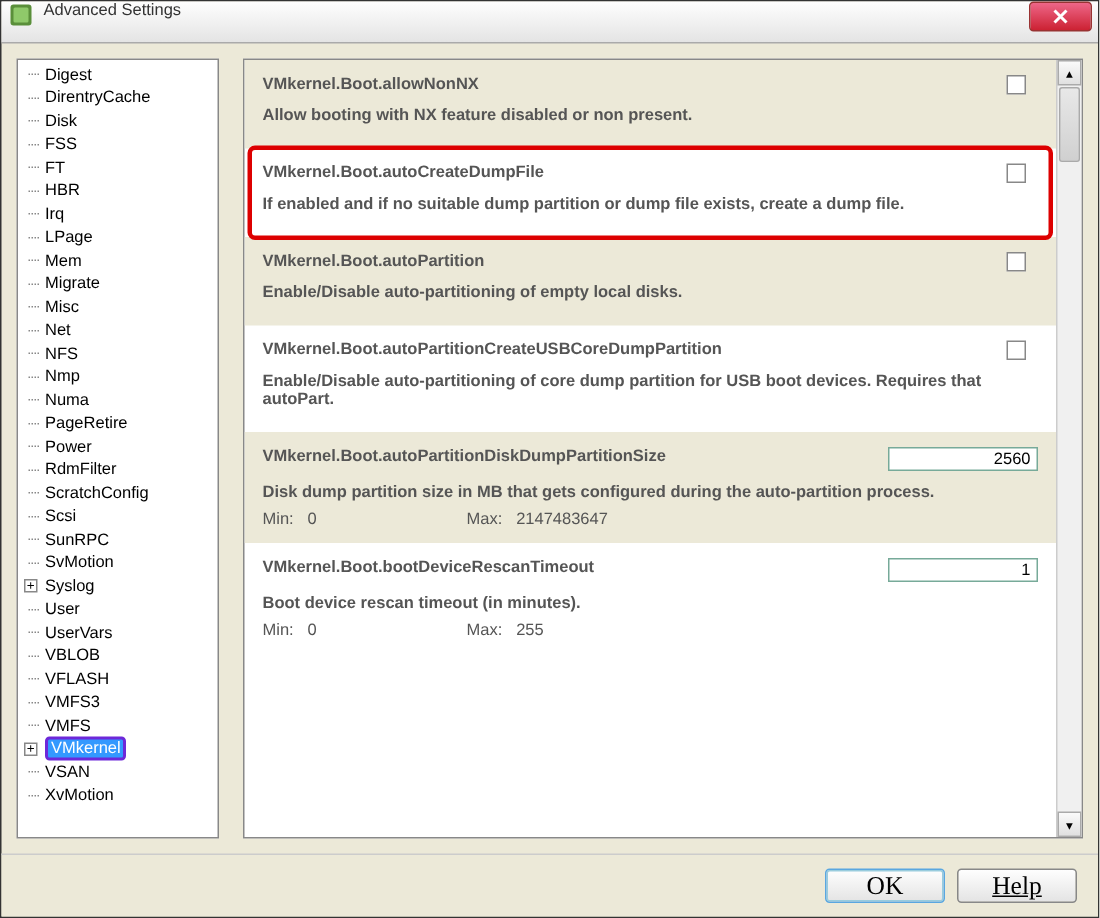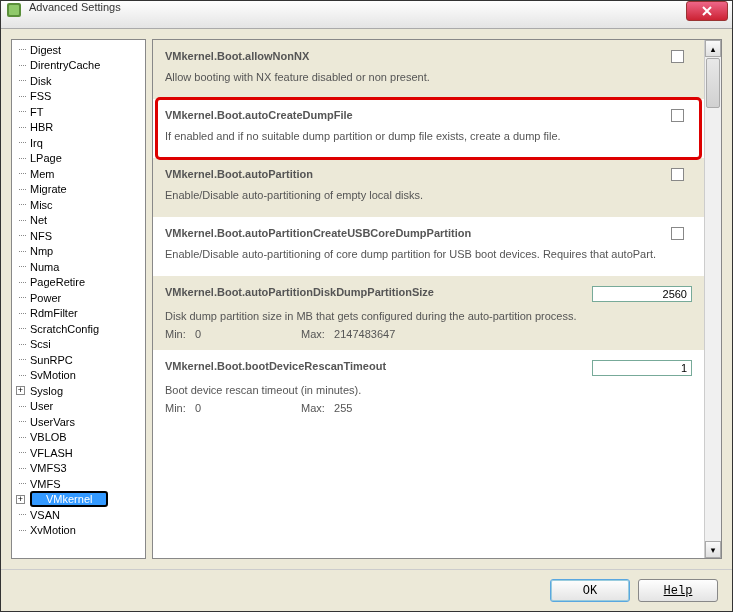--- a/index.html
+++ b/index.html
@@ -2,47 +2,47 @@
 <html><head>
 <meta charset="utf-8">
 <style>
 * { box-sizing: border-box; margin: 0; padding: 0; }
 body { font-family: Tahoma, sans-serif; font-size: 11px; background: #fff; }
 .window { width: 733px; height: 612px; border: 1px solid #333; background: #ece9d8; position: relative; }
 .titlebar { height: 28px; background: linear-gradient(#fefefe,#e4e4e4); border-bottom: 1px solid #aaa; display: flex; align-items: flex-start; padding: 0 4px; }
 .titlebar .appicon { width: 18px; height: 18px; margin-right: 6px; display:flex;align-items:center;justify-content:center; }
 .titlebar .title { flex: 1; color: #333; }
 .titlebar .closebtn { width: 42px; height: 20px; background: linear-gradient(#e68,#c23); border: 1px solid #933; border-radius: 3px; color: #fff; display: flex; align-items: center; justify-content: center; font-weight: bold; font-size:12px; cursor: pointer; }
-.content { position: absolute; top: 28px; left: 0; right: 0; bottom: 42px; padding: 10px; display: flex; gap: 6px; }
+.content { position: absolute; top: 28px; left: 0; right: 0; bottom: 42px; padding: 10px; display: flex; gap: 16px; }
 .tree { width: 135px; height: 100%; background: #fff; border: 1px solid #888; overflow: hidden; position: relative; }
 .tree-inner { padding: 2px 0 2px 4px; }
 .tree-item { display: flex; align-items: center; height: 15.5px; padding-left: 14px; position: relative; white-space: nowrap; cursor: pointer; }
 .tree-item::before { content: ""; position: absolute; left: 3px; top: 7px; width: 7px; border-top: 1px dotted #888; }
 .tree-item.exp::before { display:none; }
 .tree-item .expbox { width:9px;height:9px;border:1px solid #888;display:inline-flex;align-items:center;justify-content:center;font-size:9px;line-height:1;margin-right:3px;background:#fff;position:absolute;left:0;top:3px; }
 .tree-item.sel .lbl { background:#3399ff;color:#fff;padding:0 2px; }
-.tree-item.redbox .lbl { border:2px solid #000000;border-radius:3px;padding:0 14px; }
+.tree-item.redbox .lbl { border:2px solid #6d28d9;border-radius:3px;padding:0 2px; }
 .panel { flex: 1; height: 100%; background: #fff; border: 1px solid #888; overflow-y: auto; position: relative; }
 .panel .scrollgutter { position:absolute;right:0;top:0;bottom:0;width:17px;background:#f0f0f0;border-left:1px solid #ccc; }
 .panel .scrollgutter .upbtn,.panel .scrollgutter .dnbtn { height:17px;background:linear-gradient(#fafafa,#e0e0e0);border:1px solid #aaa;display:flex;align-items:center;justify-content:center;font-size:9px;position:absolute;left:0;right:0; }
 .panel .scrollgutter .upbtn{top:0}.panel .scrollgutter .dnbtn{bottom:0}
 .panel .scrollgutter .thumb{position:absolute;left:1px;right:1px;top:18px;height:50px;background:linear-gradient(#e8e8e8,#d0d0d0);border:1px solid #aaa;border-radius:2px;}
 .settings { margin-right:17px; }
 .setting { padding: 10px 12px; }
 .setting:nth-child(odd){ background:#ece9d8; }
 .setting.highlighted { position:relative; }
 .setting.highlighted::after { content:""; position:absolute; inset:-2px 2px; border:3px solid #d00; border-radius:5px; pointer-events:none; }
 .setting .row1 { display:flex;align-items:flex-start;margin-bottom:8px; }
 .setting .name { flex:1;font-weight:bold;color:#555; }
 .setting .chk { width:13px;height:13px;border:1px solid #888;background:#fff;margin-right:8px; }
 .setting .txt { width:100px;height:16px;border:1px solid #7a9;background:#fff;text-align:right;padding:1px 4px;font-family:inherit;font-size:11px; }
-.setting .desc { color:#555;margin-bottom:6px; }
+.setting .desc { color:#555;margin-bottom:6px;font-weight:bold; }
 .setting .minmax { display:flex;gap:100px;color:#555; }
 .buttons { position:absolute;bottom:0;left:0;right:0;height:42px;display:flex;align-items:center;justify-content:flex-end;gap:8px;padding:0 14px;border-top:1px solid #ccc;background:#ece9d8; }
-.buttons button { width:80px;height:23px;background:linear-gradient(#fefefe,#e4e4e4);border:1px solid #888;border-radius:3px;font-family:Liberation Mono, monospace;font-size:12px;cursor:pointer; }
+.buttons button { width:80px;height:23px;background:linear-gradient(#fefefe,#e4e4e4);border:1px solid #888;border-radius:3px;font-family:Liberation Serif, serif;font-size:17px;cursor:pointer; }
 .buttons button.default { border:1px solid #5aa7e0; box-shadow:0 0 0 1px #9cd inset; }
 </style>
 </head>
 <body>
 
 <div class="window">
   <div class="titlebar">
     <span class="appicon">
       <svg width="16" height="16">
           <rect x="1" y="1" width="14" height="14" rx="2" fill="#5a8f3a"></rect>

